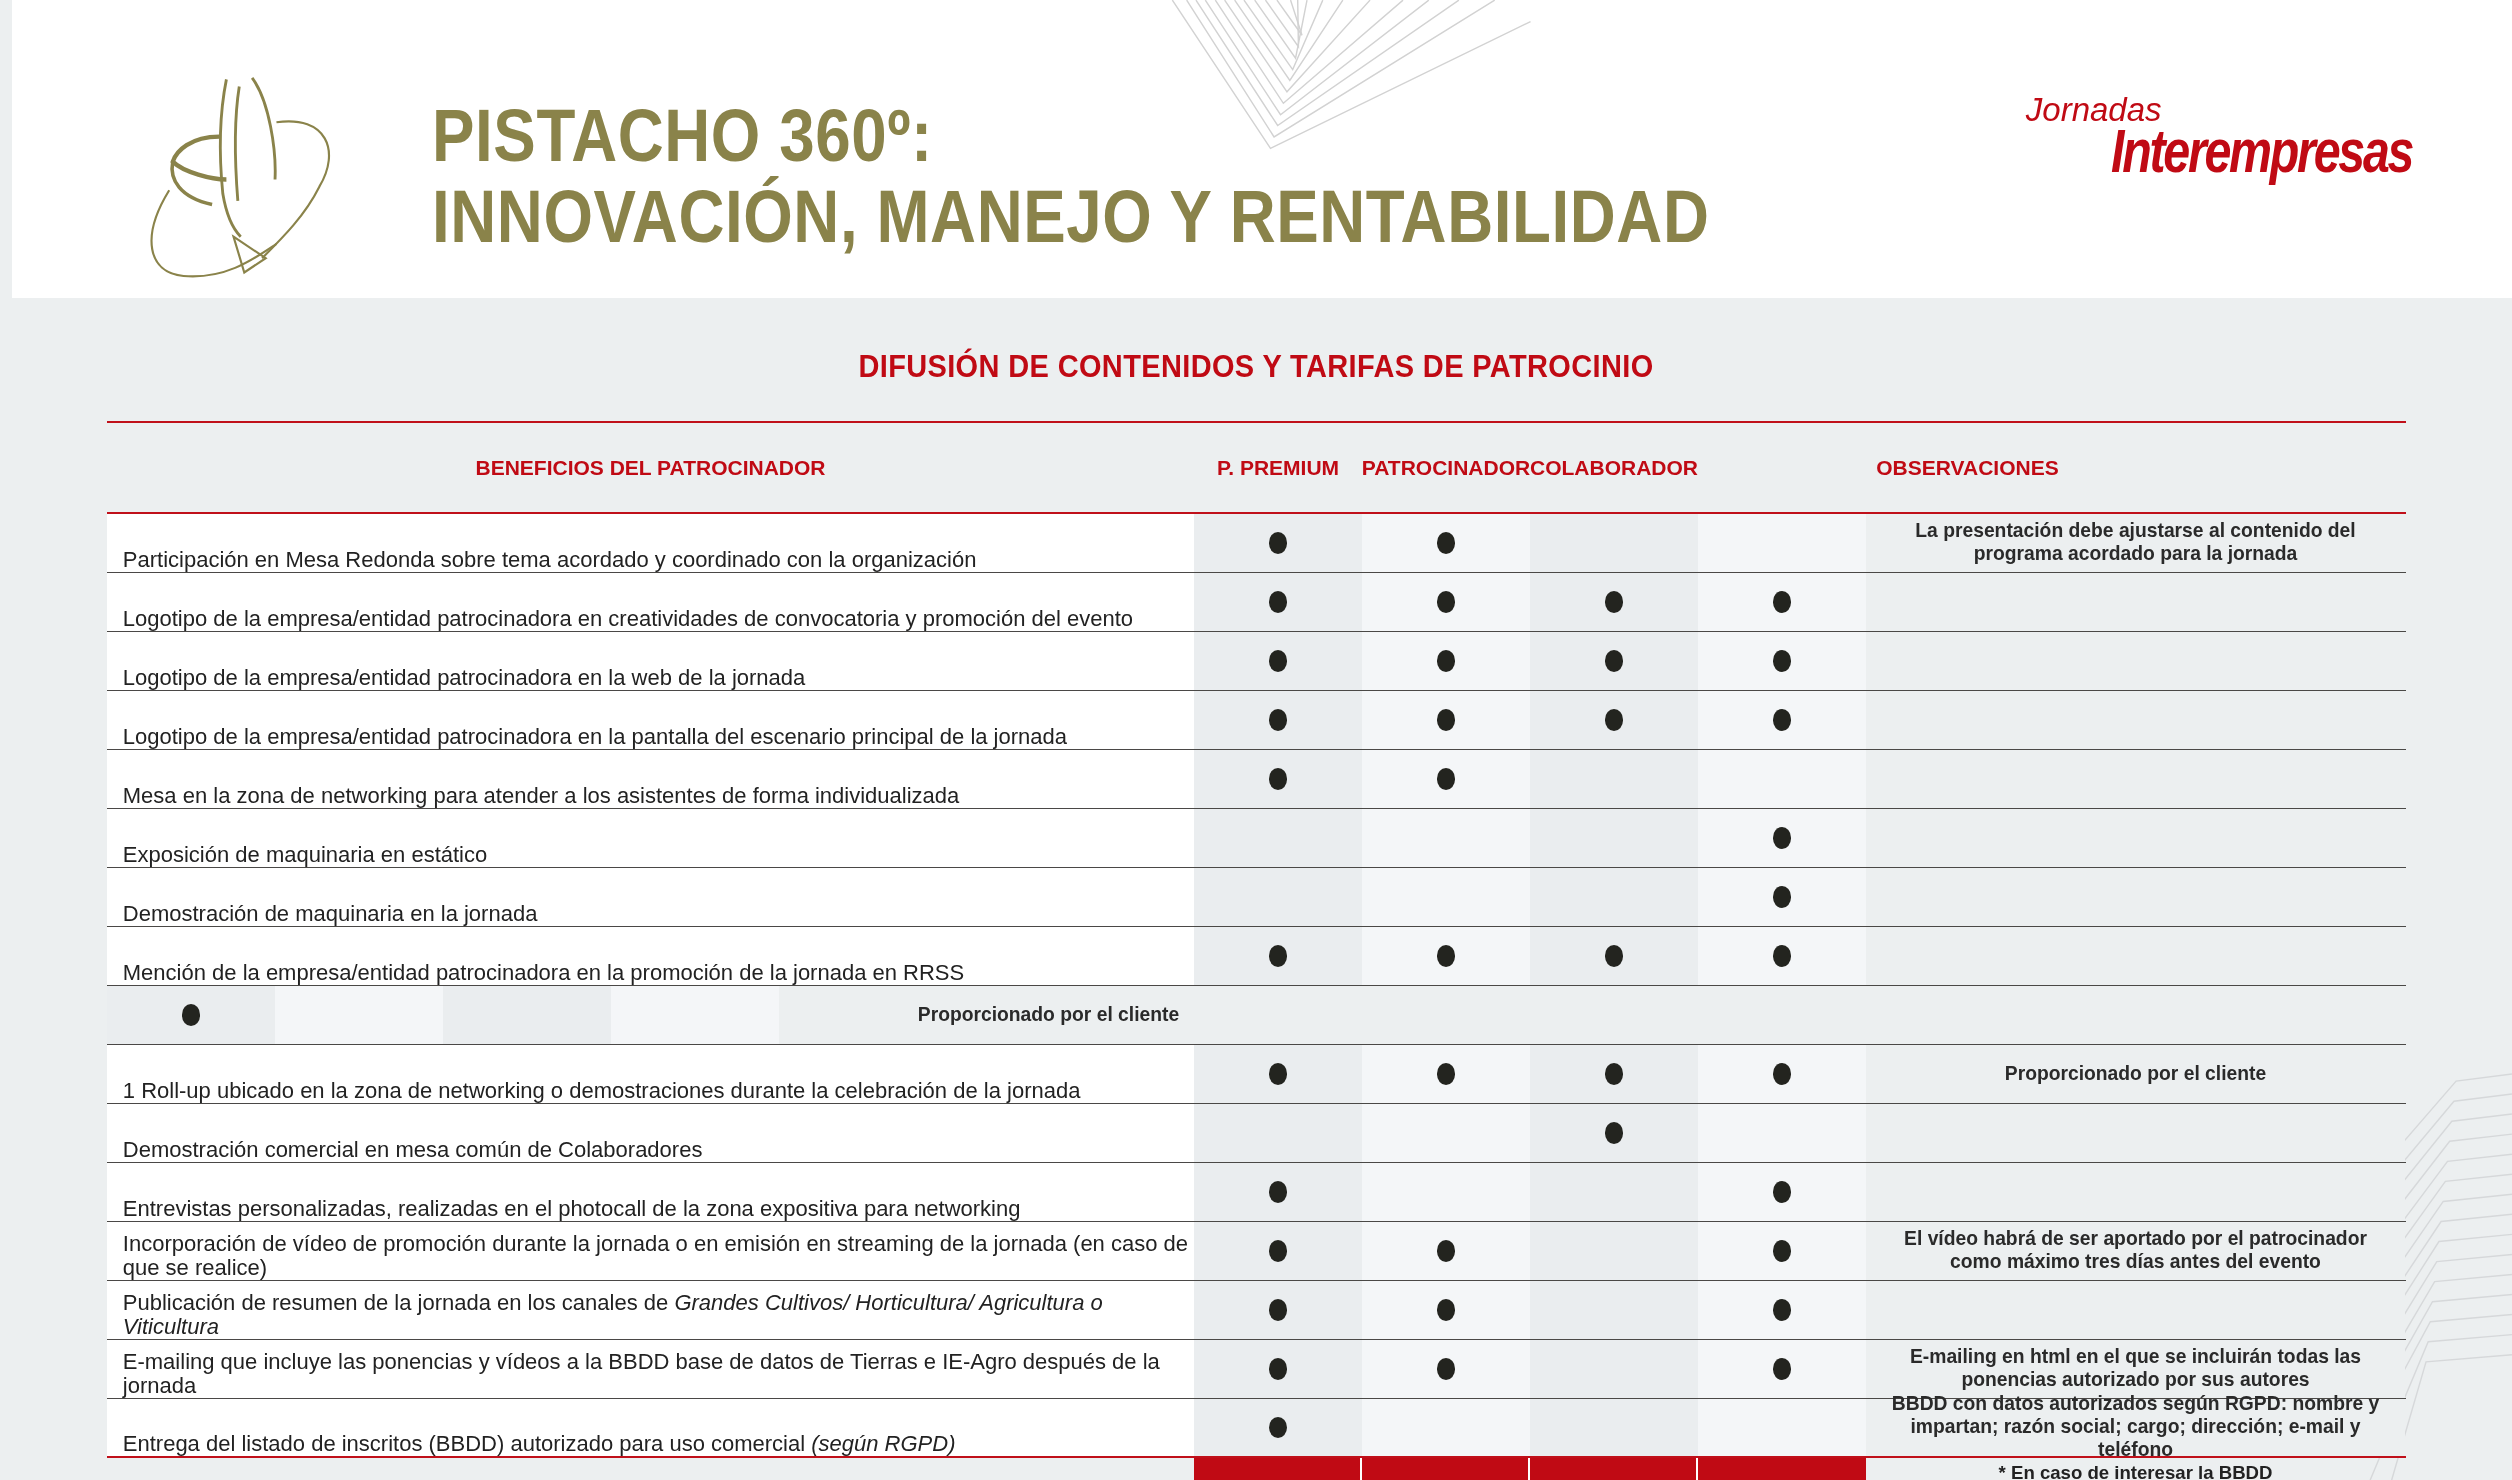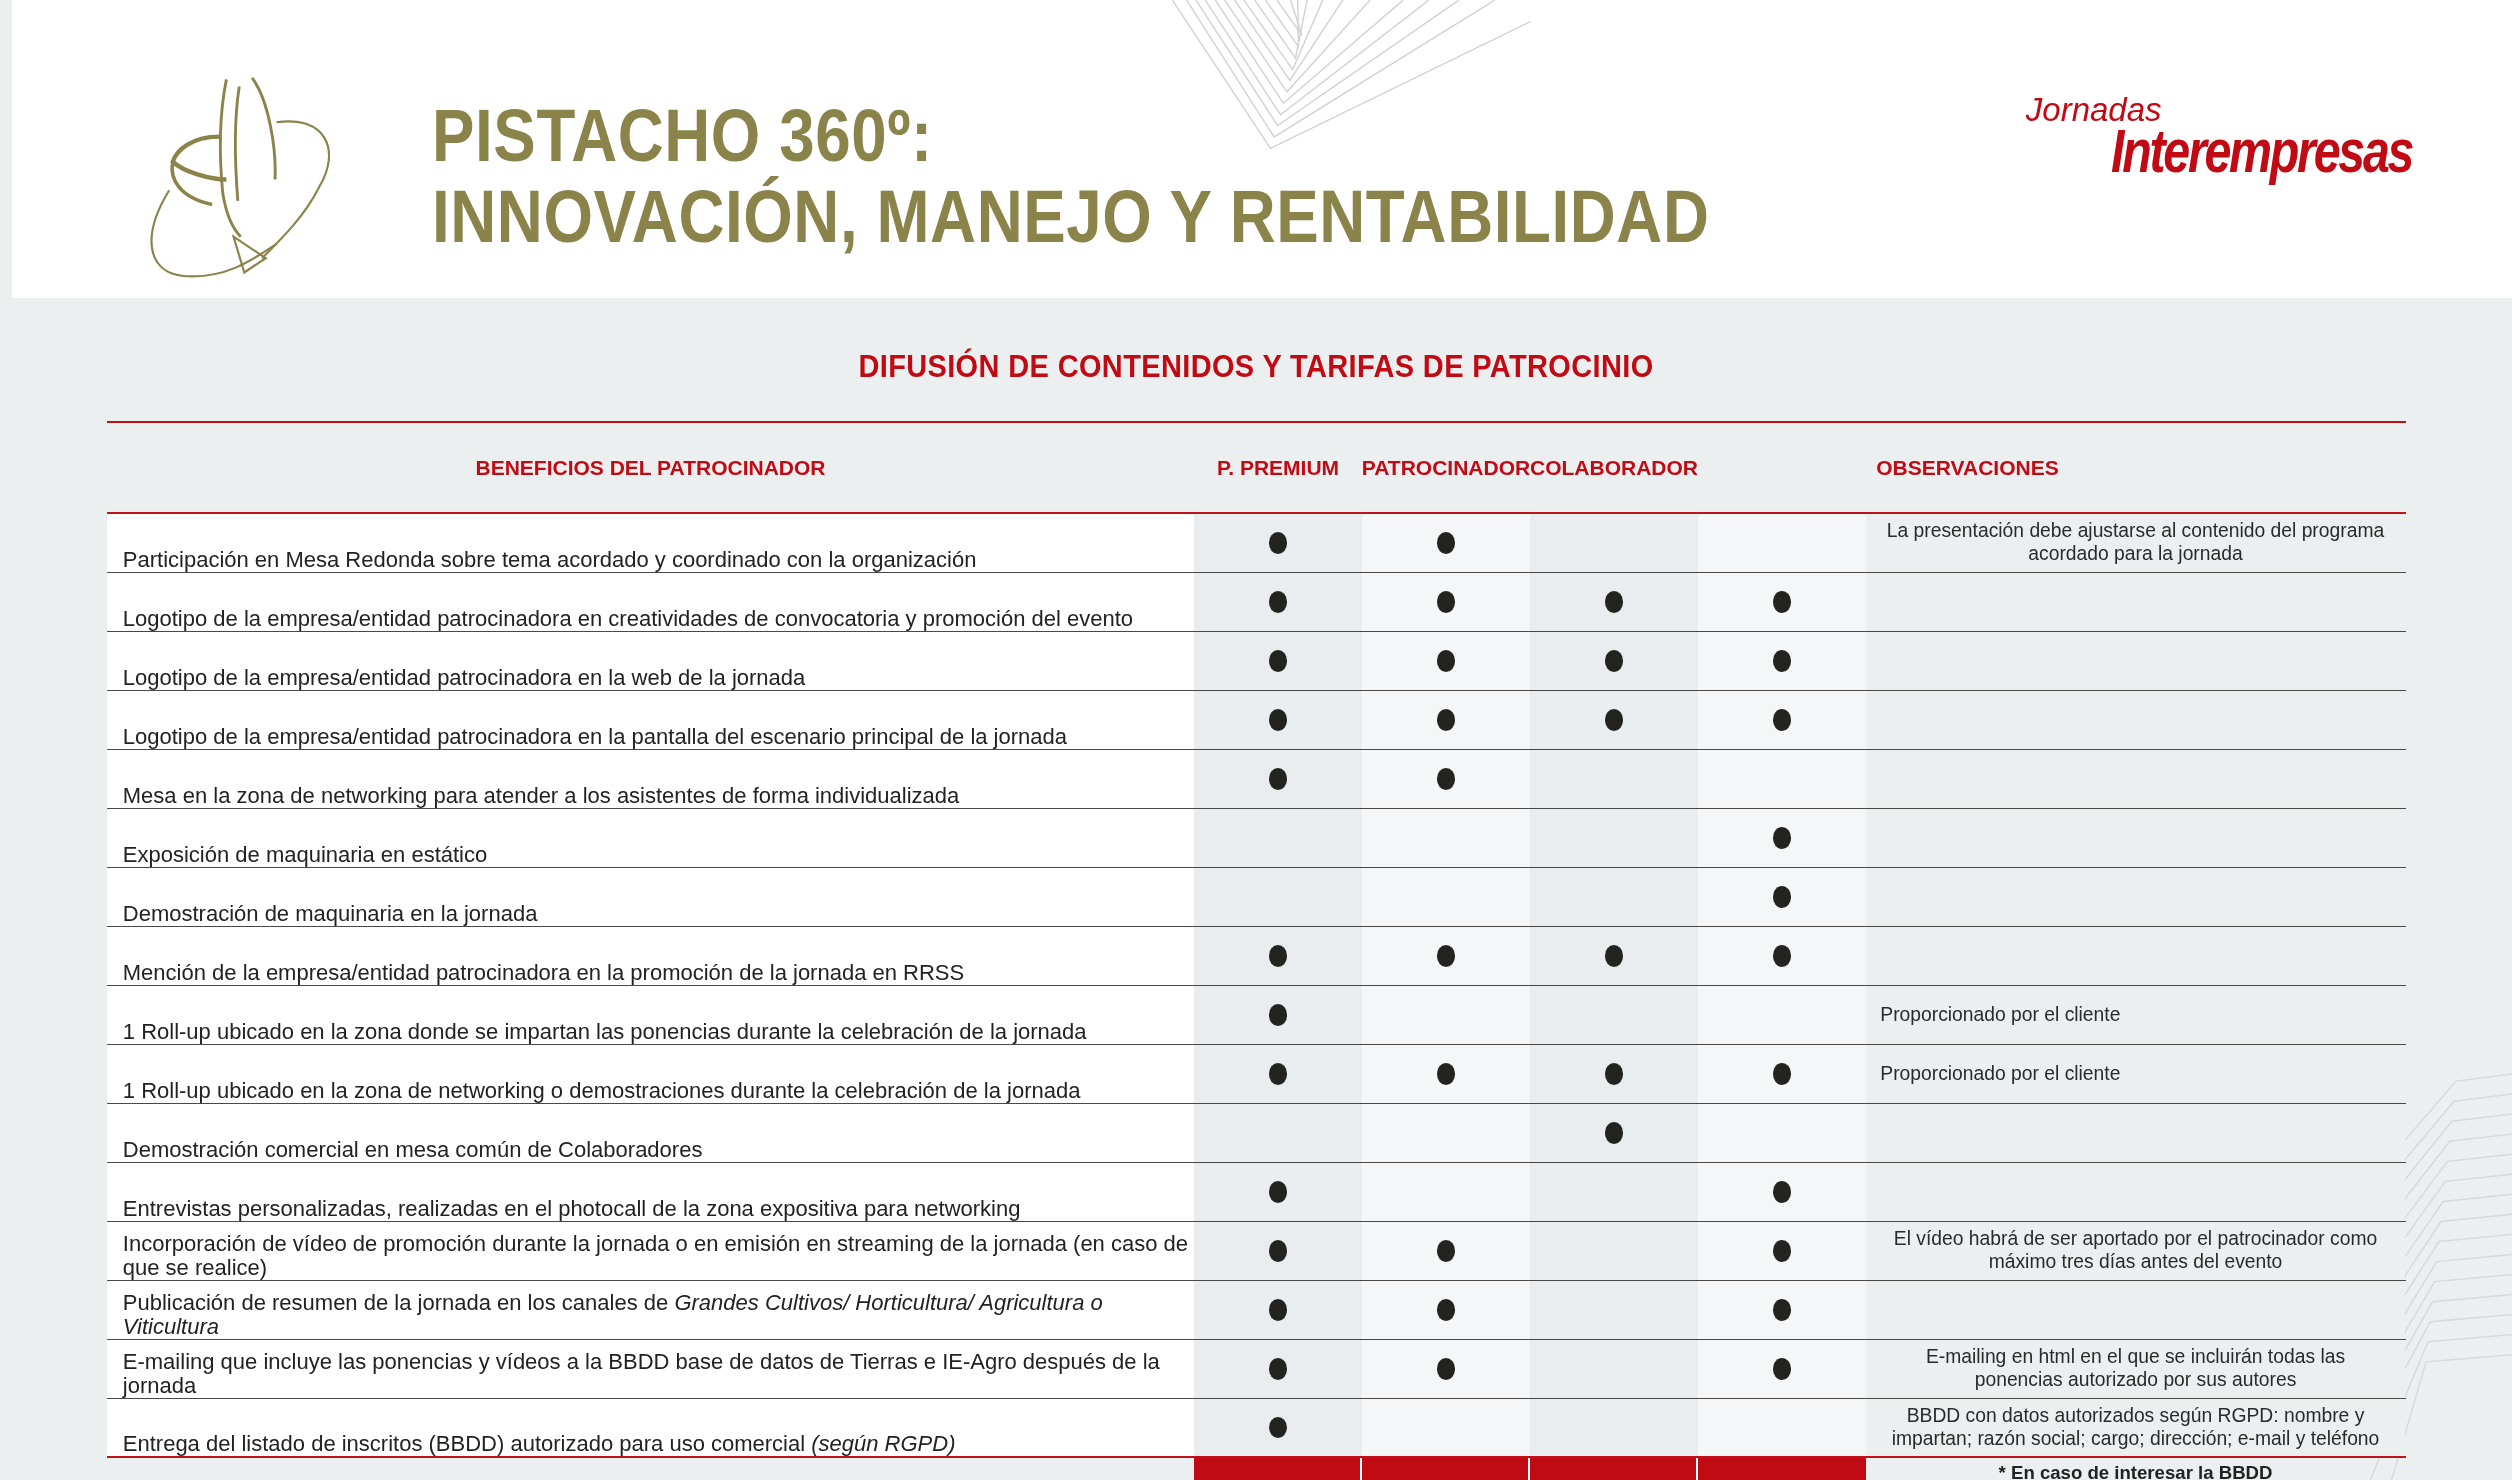--- a/index.html
+++ b/index.html
@@ -58,22 +58,22 @@
   }
   .cell-benefit span em { font-style: italic; }
   .cell-tier { display: flex; align-items: center; justify-content: center; }
   .cell-tier.c0 { background: #eaedef; }
   .cell-tier.c1 { background: #f4f6f8; }
   .cell-tier.c2 { background: #eaedef; }
   .cell-tier.c3 { background: #f4f6f8; }
   .dot { width: 18.6px; height: 21.5px; border-radius: 50%; background: #23241f; }
   .cell-obs {
     background: #eceff0; font-size: 19.3px; line-height: 1.18; color: #2a2a2a;
-    display: flex; align-items: center; justify-content: flex-start; text-align: center; padding: 0 14.3px;
-    font-weight: 400;
+    display: flex; align-items: center; justify-content: center; text-align: center; padding: 0 14.3px;
+    font-weight: 700;
   }
 
   .footer-row { display: flex; height: 29px; }
   .footer-row .blank { width: 1087px; }
   .footer-row .price { width: 168px; background: #c00a14; border-right: 2.1px solid #ffffff; }
   .footer-row .price:nth-child(5) { border-right: none; }
   .footer-row .note { width: 539px; text-align: center; font-size: 18.6px; font-weight: 700; color: #222; padding-top: 4.3px; }
 </style>
 </head>
 <body>
@@ -289,23 +289,20 @@
           <div class="dot"></div>
         </div>
         <div class="cell-tier col-tier c3">
           <div class="dot"></div>
         </div>
         <div class="cell-obs col-obs">
           <span></span>
         </div>
       </div>
       <div class="row">
-        <div class="cell-benefit col-benefit">
-          <span><span>1 Roll-up ubicado en la zona donde se impartan las ponencias durante la celebración de la jornada</span><em></em></span>
-        </div>
         <div class="cell-tier col-tier c0">
           <div class="dot"></div>
         </div>
         <div class="cell-tier col-tier c1"></div>
         <div class="cell-tier col-tier c2"></div>
         <div class="cell-tier col-tier c3"></div>
         <div class="cell-obs col-obs">
           <span>Proporcionado por el cliente</span>
         </div>
       </div>

